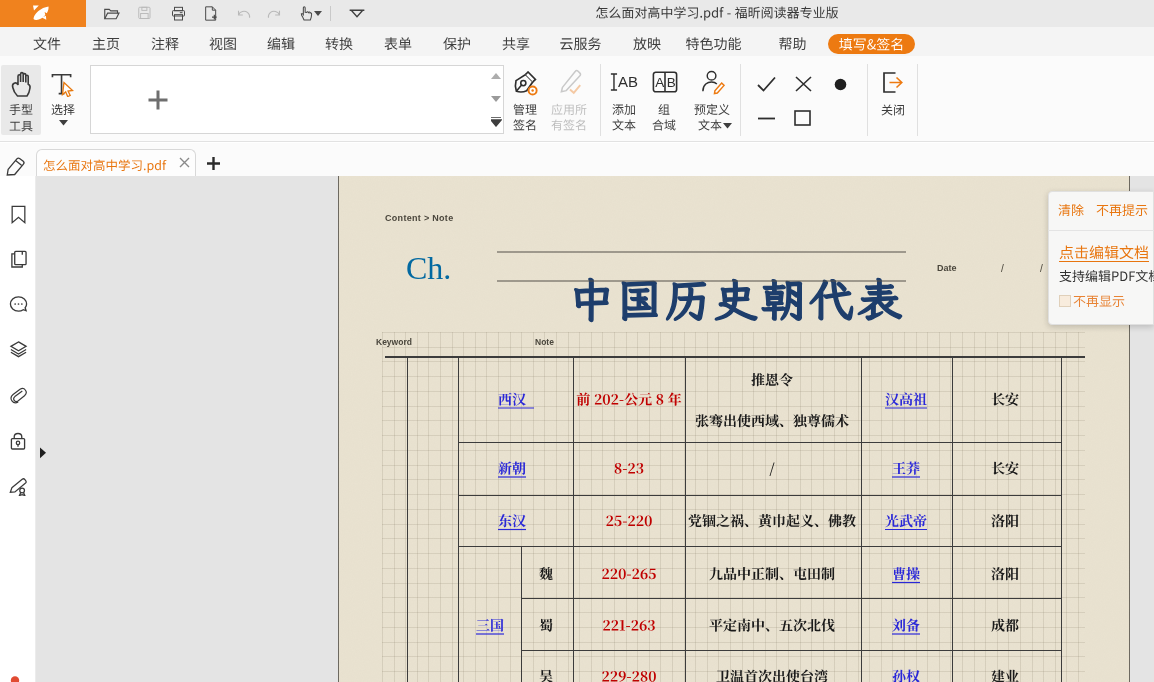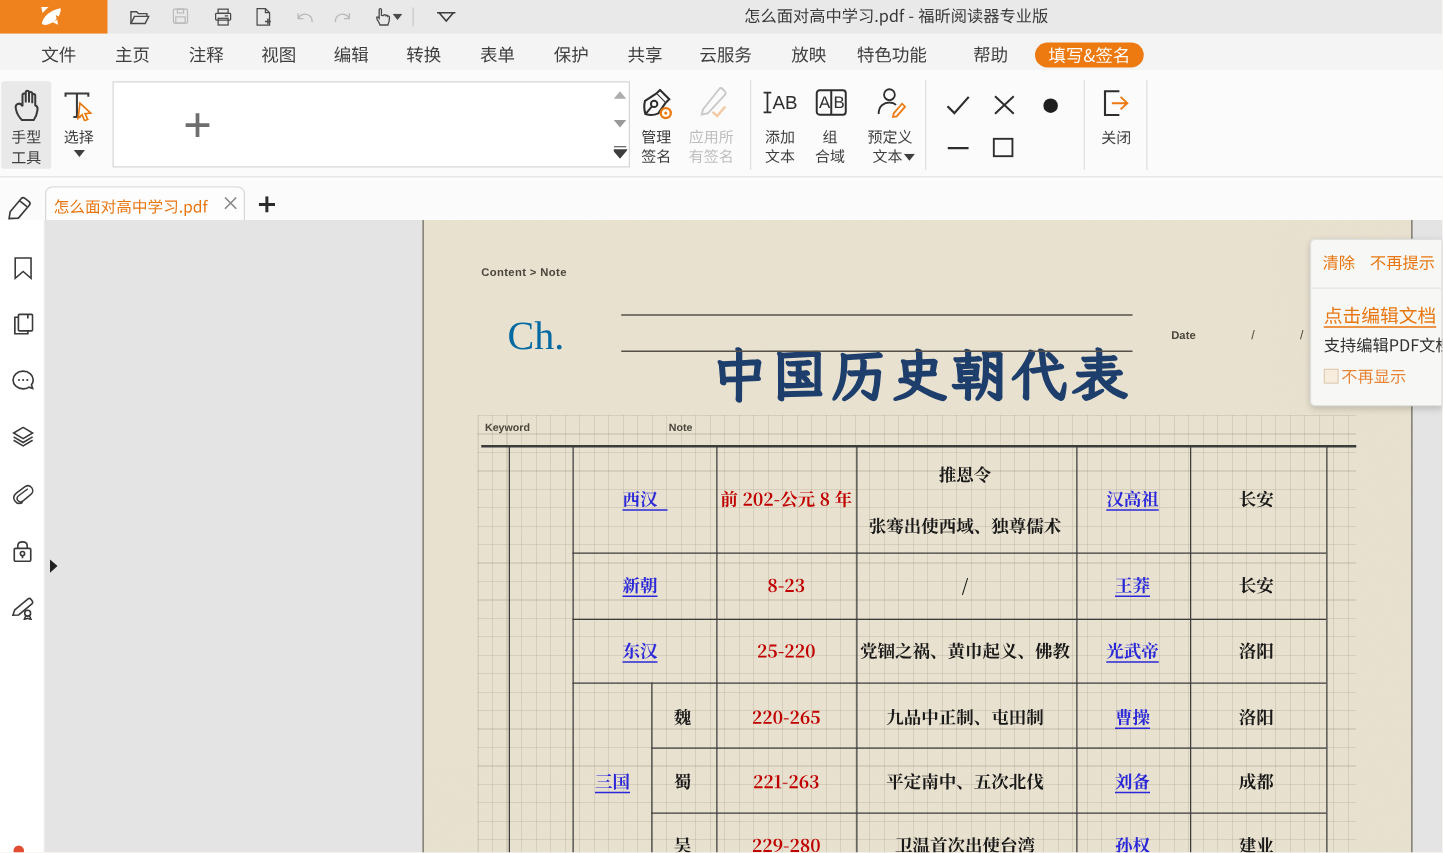--- a/index.html
+++ b/index.html
@@ -43,21 +43,21 @@
 <div style="position:absolute;left:600px;top:64px;width:0px;height:72px;border-left:1px solid #e0e0e0"></div>
 <div style="position:absolute;left:740px;top:64px;width:0px;height:72px;border-left:1px solid #e0e0e0"></div>
 <div style="position:absolute;left:867px;top:64px;width:0px;height:72px;border-left:1px solid #e0e0e0"></div>
 <div style="position:absolute;left:917px;top:64px;width:0px;height:72px;border-left:1px solid #e0e0e0"></div>
 <div style="position:absolute;left:36px;top:149px;width:160px;height:27px;background:#fdfdfd;border:1px solid #d8d8d8;border-bottom:none;border-radius:6px 6px 0 0"></div>
 <div style="position:absolute;left:385px;top:213px;font:bold 9px 'Liberation Sans',sans-serif;color:#4a463c;letter-spacing:0.3px">Content &gt; Note</div>
 <div style="position:absolute;left:406px;top:250px;font:32px 'Liberation Serif',serif;color:#0369a1">Ch.</div>
 <div style="position:absolute;left:937px;top:263px;font:bold 9px 'Liberation Sans',sans-serif;color:#4a463c">Date</div>
 <div style="position:absolute;left:1001px;top:263px;font:10px 'Liberation Sans',sans-serif;color:#4a463c">/</div>
 <div style="position:absolute;left:1040px;top:263px;font:10px 'Liberation Sans',sans-serif;color:#4a463c">/</div>
-<div style="position:absolute;left:388px;top:337px;font:bold 8.5px 'Liberation Sans',sans-serif;color:#4a463c">Keyword</div>
+<div style="position:absolute;left:376px;top:337px;font:bold 8.5px 'Liberation Sans',sans-serif;color:#4a463c">Keyword</div>
 <div style="position:absolute;left:535px;top:337px;font:bold 8.5px 'Liberation Sans',sans-serif;color:#4a463c">Note</div>
 <div style="position:absolute;left:330px;top:6px;width:0px;height:15px;border-left:1px solid #c9c9c9"></div>
 <svg style="position:absolute;left:32px;top:5px" width="17" height="16" viewBox="0 0 17 16" fill="none">
       <path d="M1 0.6 L6.8 0.6 L2 5.4 Z" fill="#fff"></path>
       <path d="M1.5 14 C2 10 5 6.5 9.5 4 C11.5 2.9 14 2 16.5 1.6 C16.8 3.6 16.2 6 14.8 8.2 L12.6 6.9 L13.3 10 C11 12.8 7.5 14.6 4.5 14.9 C3.3 15 2.2 14.7 1.5 14 Z" fill="#fff"></path>
       <path d="M9.8 12.6 L13.9 10.8 L14.3 14.8 Z" fill="#fff"></path>
     </svg>
 <svg style="position:absolute;left:103px;top:6px" width="17" height="15" viewBox="0 0 22 20" fill="none">
       <path d="M2 17 V4.5 H8 L10 6.5 H19 V9.5" stroke="#4a4a4a" stroke-width="1.5" fill="none"></path>
       <path d="M2 17 L5.8 9.5 H21 L17.2 17 Z" stroke="#4a4a4a" stroke-width="1.5" fill="none"></path>

